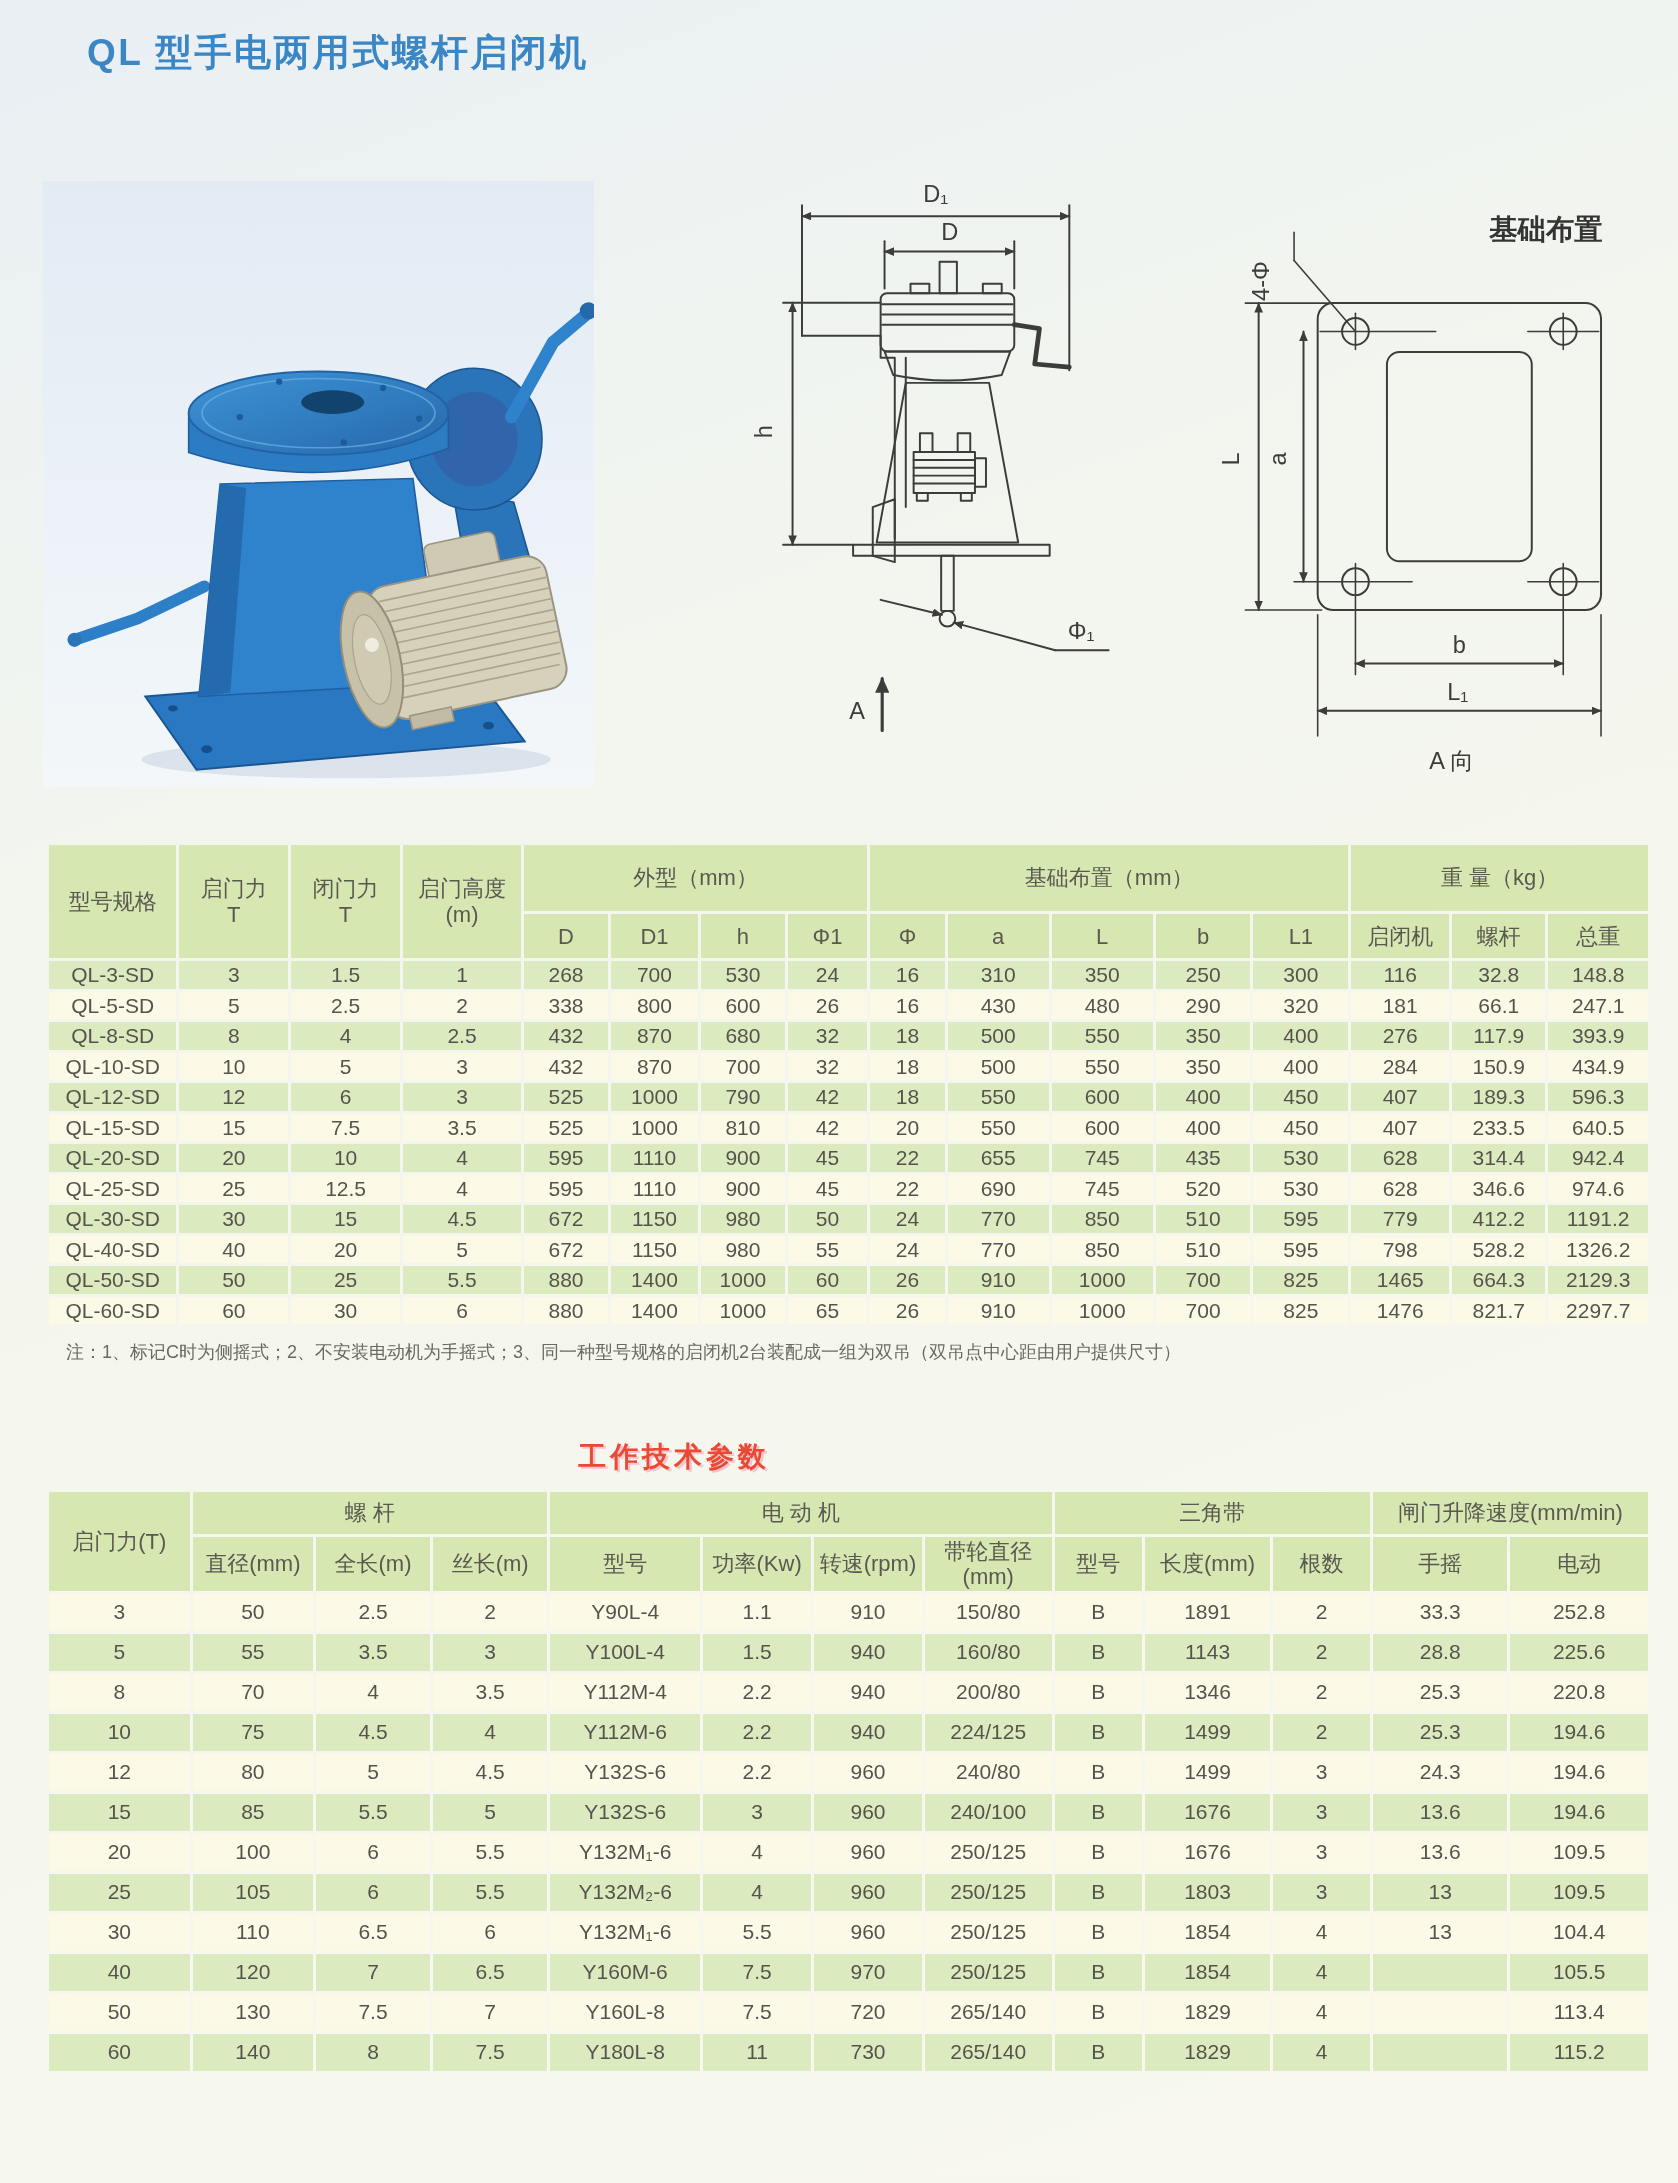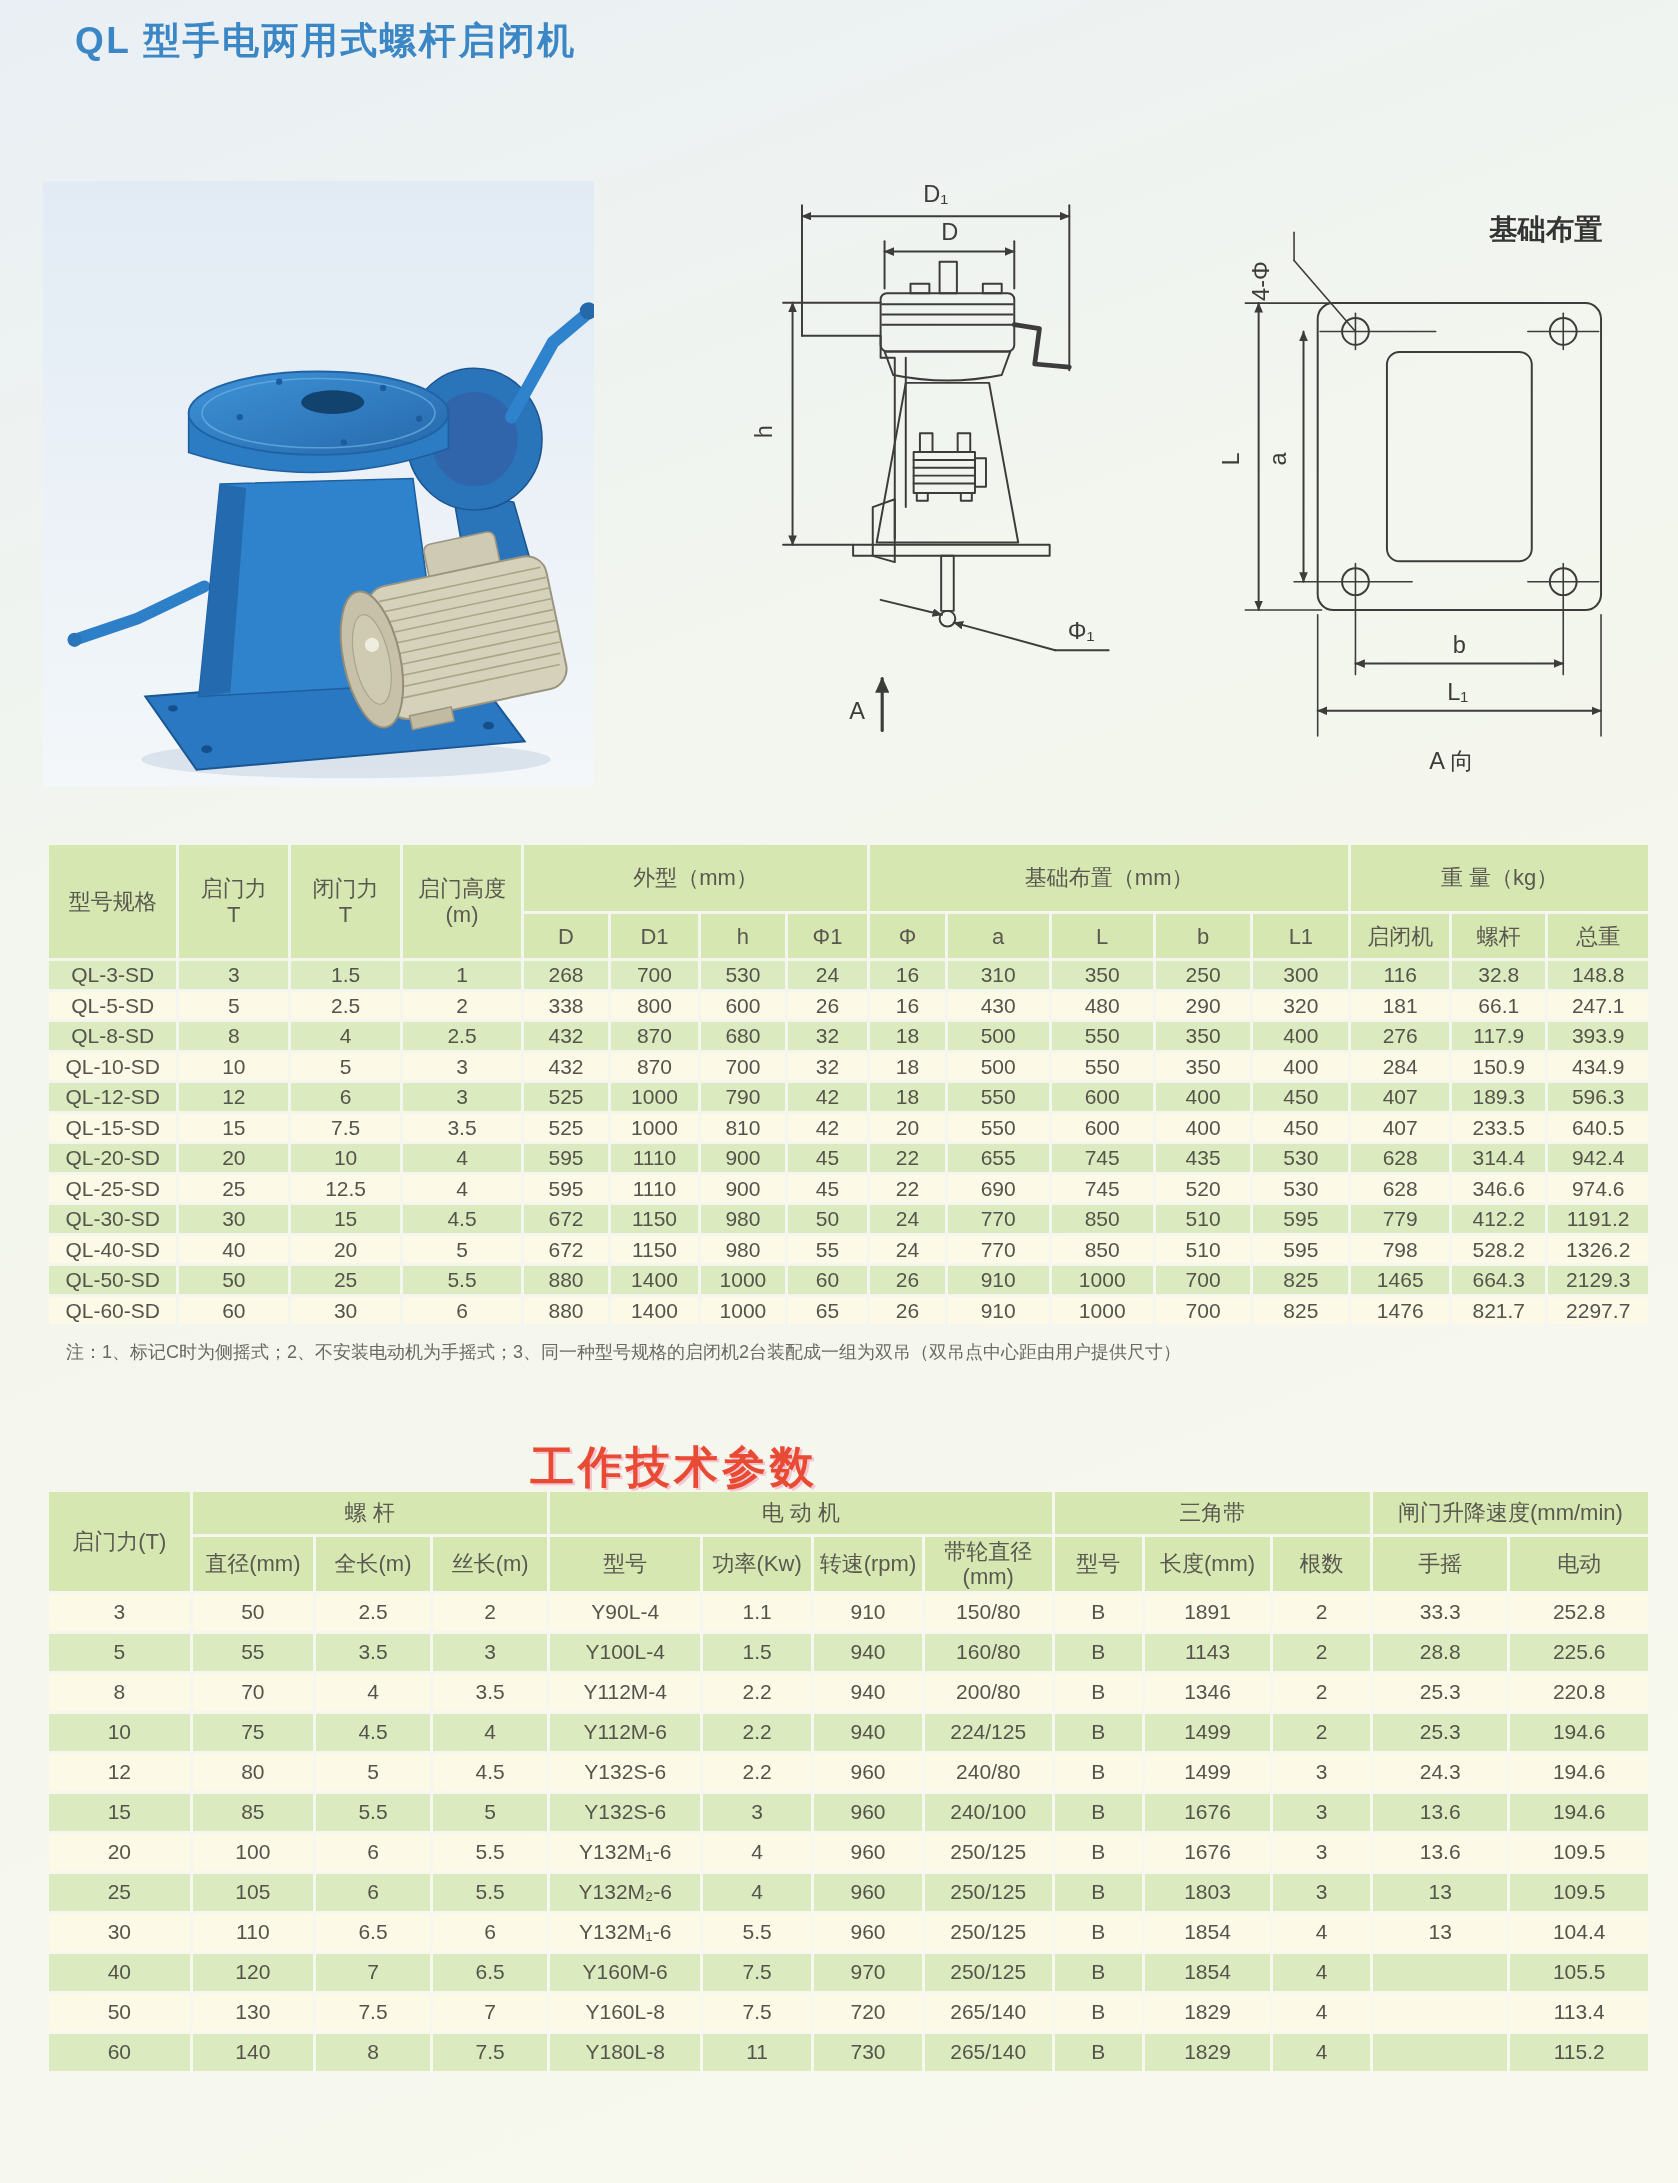--- a/index.html
+++ b/index.html
@@ -2,21 +2,21 @@
 <html style="font-size:12.6px"><head>
 <meta charset="utf-8">
 <style>
   html,body { margin:0; padding:0; background:#dfe3e0; }
   .page {
     position:relative; width:1678px; height:2183px; overflow:hidden;
     background:linear-gradient(160deg,#e9eff4 0%,#f3f6ee 34%,#f8f8ee 100%);
     font-family:"Liberation Sans","DejaVu Sans",sans-serif; color:#57564e;
   }
   .title {
-    position:absolute; left:75px; top:15.7px; margin:0;
+    position:absolute; left:75px; top:15.7px; margin:12px;
     font-size:37px; font-weight:bold; color:#3b87c6; letter-spacing:2.4px;
   }
   .fig { position:absolute; }
   .photo-svg  { left:43px;  top:181px; }
   .side-svg   { left:684px; top:169px; }
   .found-svg  { left:1176px;top:185px; }
 
   .ink { stroke:#3c3c3a; stroke-width:2.5; fill:none; stroke-linecap:round; stroke-linejoin:round; }
   text.dim { font-size:30px; fill:#3c3c3a; font-family:"Liberation Sans","DejaVu Sans",sans-serif; }
   text.dtitle { font-size:36px; font-weight:bold; fill:#343432; }
@@ -43,21 +43,21 @@
   .row-green td { background:#dcebbf; }
   .row-cream td { background:#fcfae6; }
 
   .note { position:absolute; left:66px; width:1581px; font-size:18px; color:#6b6a62; line-height:1.5; }
   .note1 { top:1339px; }
   .note2 { top:2083px; }
   .note .indent { padding-left:46px; }
 
   .section-title {
     position:absolute; left:0; top:1438px; width:1348px; text-align:center;
-    font-size:44px; font-weight:bold; color:#e94a33; letter-spacing:3.9px;
+    font-size:28px; font-weight:bold; color:#e94a33; letter-spacing:3.9px;
     text-shadow:2.4px 2.4px 0 rgba(244,158,188,.55);
   }
 </style>
 </head>
 <body>
 
 <div class="page">
 
   <h1 class="title">QL 型手电两用式螺杆启闭机</h1>
 

